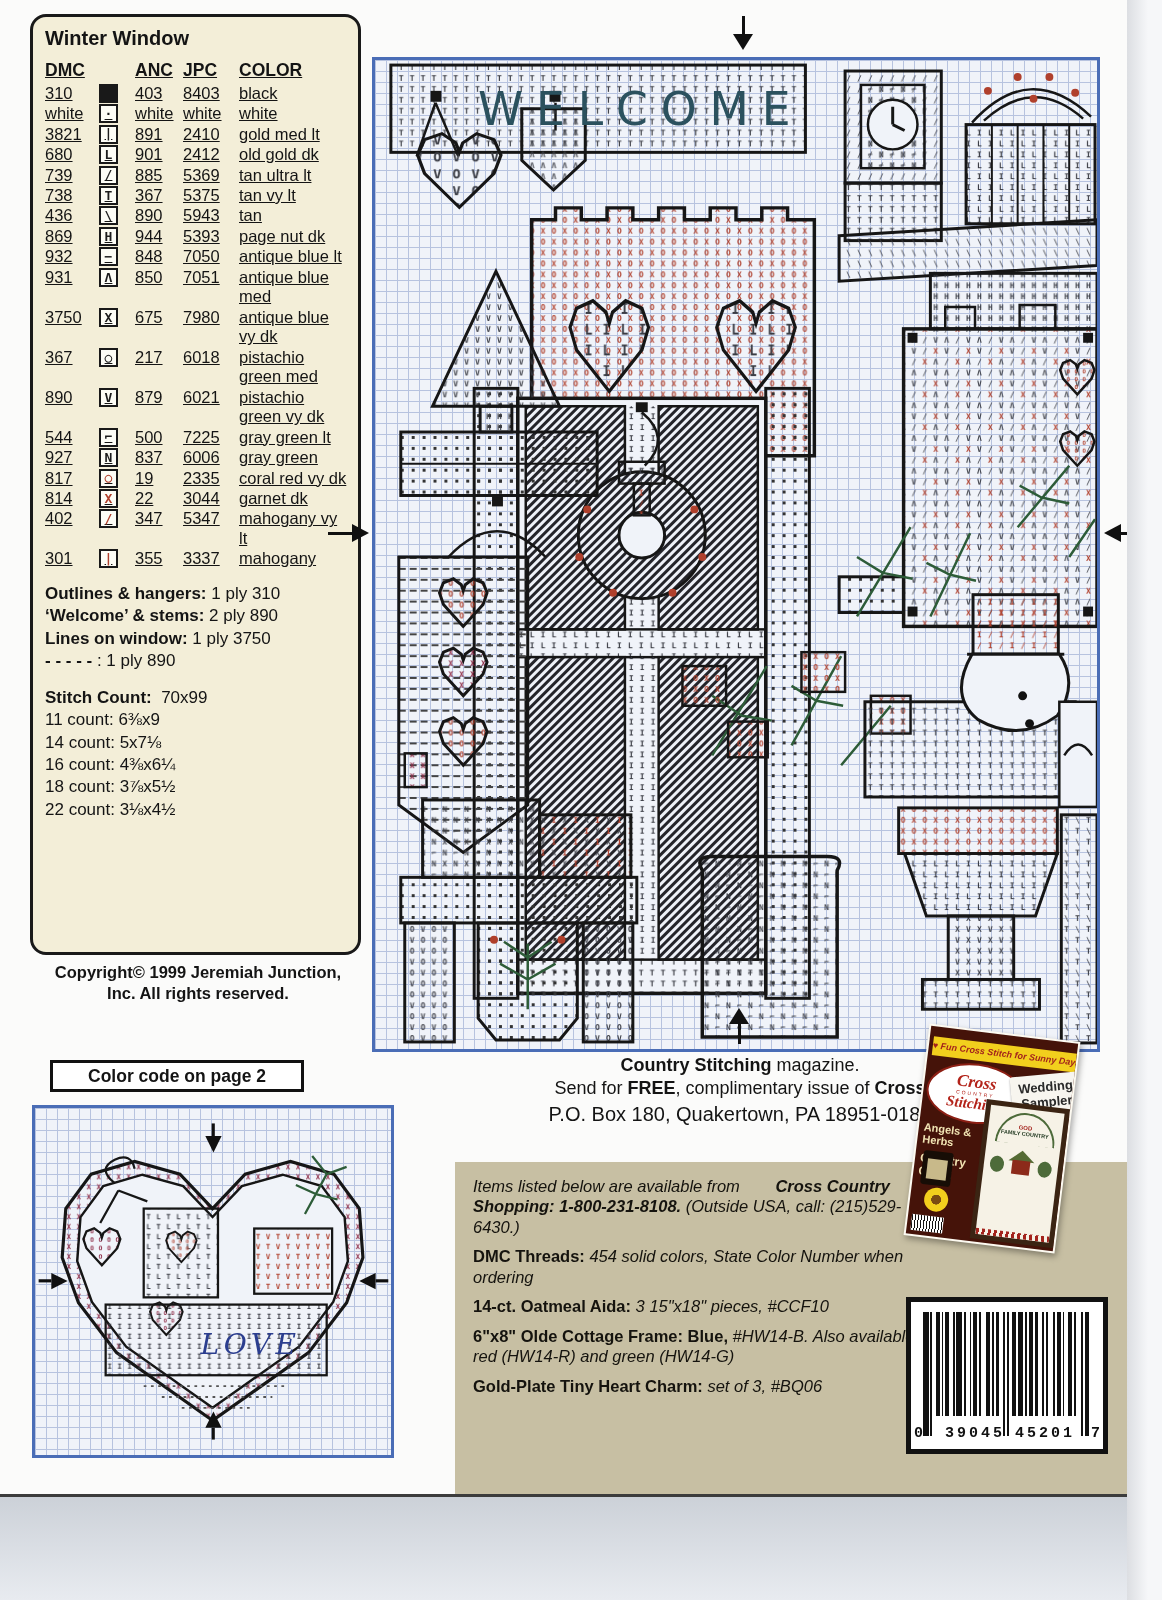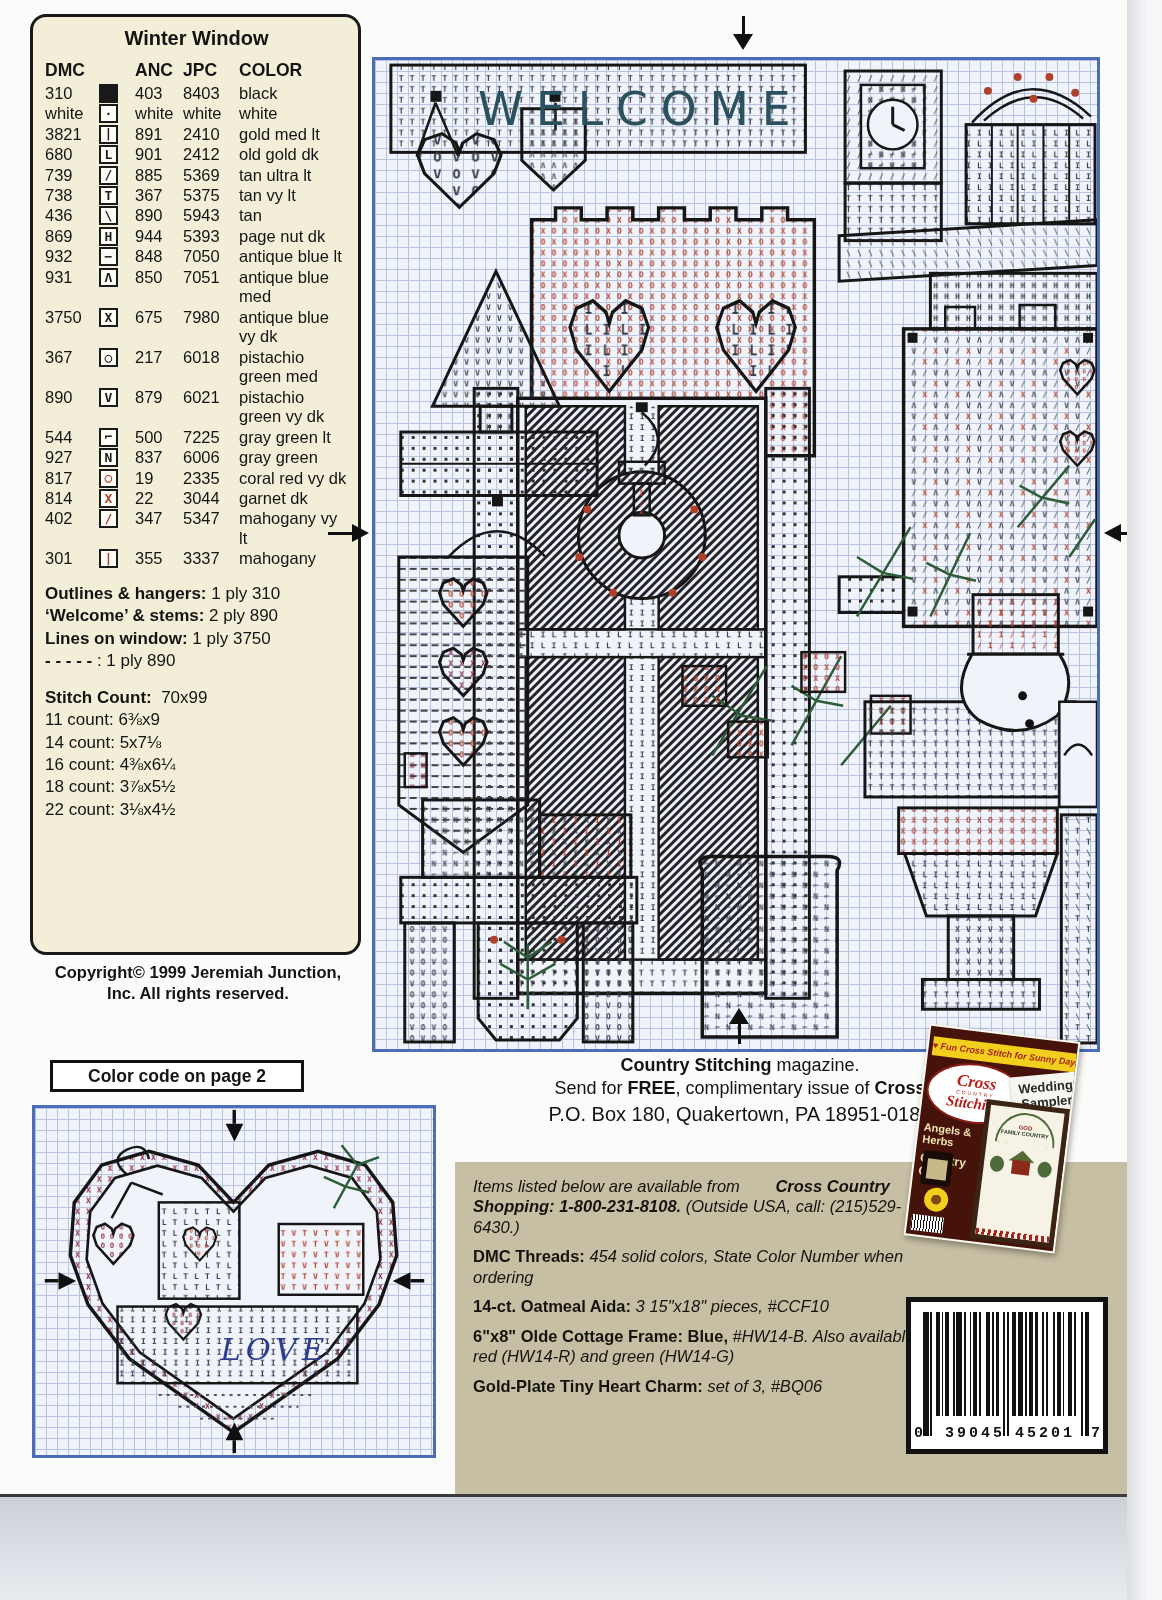--- a/index.html
+++ b/index.html
@@ -7,23 +7,23 @@
     width:1162px;height:1600px;position:relative;overflow:hidden;
     background:#fbfbfa;font-family:"Liberation Sans",sans-serif;color:#141414;
   }
   .abs{position:absolute;}
   
   #key-panel{
     left:30px;top:14px;width:331px;height:941px;box-sizing:border-box;
     background:#f3eed8;border:3px solid #191919;border-radius:16px;
     padding:8px 10px 6px 12px;
   }
-  #key-title{text-align:center;font-size:20px;font-weight:bold;margin:2px 0 10px 0;}
+  #key-title{text-align:left;font-size:20px;font-weight:bold;margin:2px 0 10px 0;}
   .keyrow{display:grid;grid-template-columns:54px 36px 48px 56px auto;align-items:start;
-    font-size:16.5px;line-height:1.18;margin:1px 0;}
+    font-size:16.5px;line-height:1.18;margin:1px 0;text-decoration:underline;}
   .keyrow.header{font-weight:bold;font-size:17.5px;margin-bottom:3px;}
   .symbox{width:19px;height:19px;box-sizing:border-box;border:2px solid #191919;background:#fdfdf6;
     display:flex;align-items:center;justify-content:center;font-size:13px;font-weight:bold;
     font-family:"DejaVu Sans Mono",monospace;margin-top:0px;}
   .symbox.fill{background:#191919;}
   .symbox.r{color:#b0402c;}
   .symbox.k{color:#1c1c1c;}
   #key-notes{margin-top:14px;font-size:17px;line-height:1.32;}
   #key-notes p,#key-sizes p{margin:0;}
   #key-sizes{margin-top:14px;font-size:17px;line-height:1.32;}
@@ -35,21 +35,21 @@
   
   .gridpaper{
     background-color:#f0f3f9;box-sizing:border-box;border:3px solid #4a6db6;
     background-image:
       repeating-linear-gradient(to right,#b7c3df 0 1px,transparent 1px 11px),
       repeating-linear-gradient(to bottom,#b7c3df 0 1px,transparent 1px 11px),
       repeating-linear-gradient(to right,#8ba1ce 0 1px,transparent 1px 110px),
       repeating-linear-gradient(to bottom,#8ba1ce 0 1px,transparent 1px 110px);
   }
   #main-chart{left:372px;top:57px;width:728px;height:995px;}
-  #heart-chart{left:32px;top:1105px;width:404px;height:353px;}
+  #heart-chart{left:32px;top:1105px;width:362px;height:353px;}
   #main-chart svg,#heart-chart svg{position:absolute;left:0;top:0;width:100%;height:100%;}
   .pl{font:bold 8px "DejaVu Sans Mono",monospace;fill:#3a3c44;}
   .plr{fill:#b0402c;}
   .plm{fill:#8d2a45;}
   text.welcome{font-family:"DejaVu Sans",sans-serif;font-size:46px;letter-spacing:13px;
     fill:#2b515e;font-weight:500;}
   text.love{font-family:"DejaVu Serif",serif;font-style:italic;font-size:31px;letter-spacing:5px;fill:#2b3e8f;}
   
   .arrow{position:absolute;}
   .arrow .stem{position:absolute;background:#101010;}

